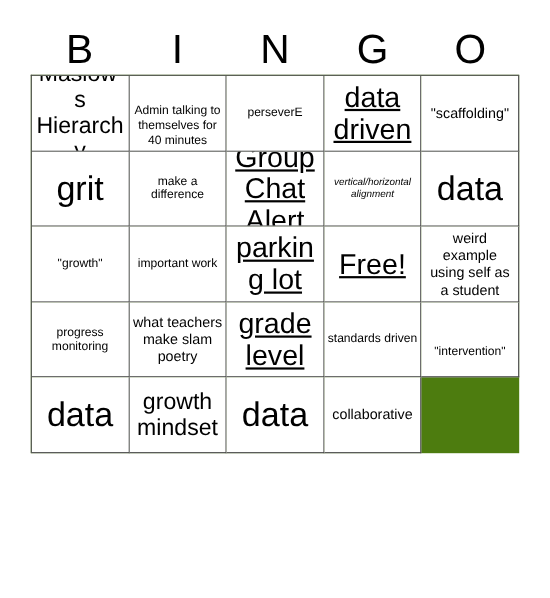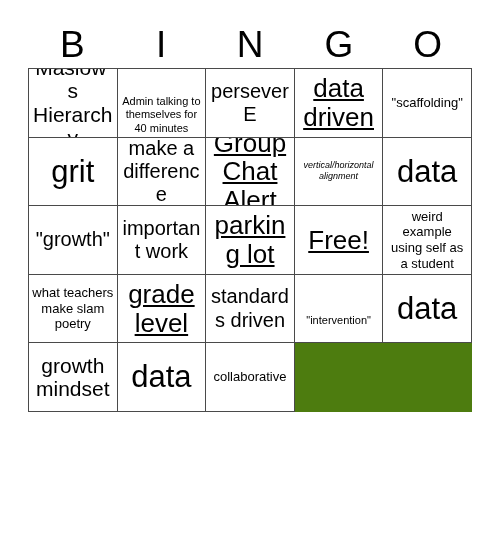--- a/index.html
+++ b/index.html
@@ -81,21 +81,21 @@
     color: #000000;
     word-wrap: break-word;
     overflow-wrap: break-word;
     hyphens: none;
   }
 
   
   .fs-xxl .cell-text { font-size: 31px; line-height: 1.08; }
   .fs-xl  .cell-text { font-size: 26px; line-height: 1.10; text-decoration: underline; }
   .fs-lg  .cell-text { font-size: 21px; line-height: 1.12; }
-  .fs-md  .cell-text { font-size: 20px; line-height: 1.16; }
+  .fs-md  .cell-text { font-size: 11px; line-height: 1.16; }
   .fs-sm  .cell-text { font-size: 13px; line-height: 1.20; }
   .fs-xs  .cell-text { font-size: 11px; line-height: 1.22; margin-top: 24px; }
   .fs-xxs .cell-text { font-size: 9px;  line-height: 1.24; font-style: italic; }
 </style>
 </head>
 <body>
 
 <div id="card">
 
   <div id="header">
@@ -145,20 +145,23 @@
       </div>
       <div class="cell fs-xl">
         <span class="cell-text">parking lot</span>
       </div>
       <div class="cell fs-xl">
         <span class="cell-text">Free!</span>
       </div>
       <div class="cell fs-sm">
         <span class="cell-text">weird example using self as a student</span>
       </div>
+      <div class="cell fs-md">
+        <span class="cell-text">progress monitoring</span>
+      </div>
       <div class="cell fs-sm">
         <span class="cell-text">what teachers make slam poetry</span>
       </div>
       <div class="cell fs-xl">
         <span class="cell-text">grade level</span>
       </div>
       <div class="cell fs-md">
         <span class="cell-text">standards driven</span>
       </div>
       <div class="cell fs-xs">

